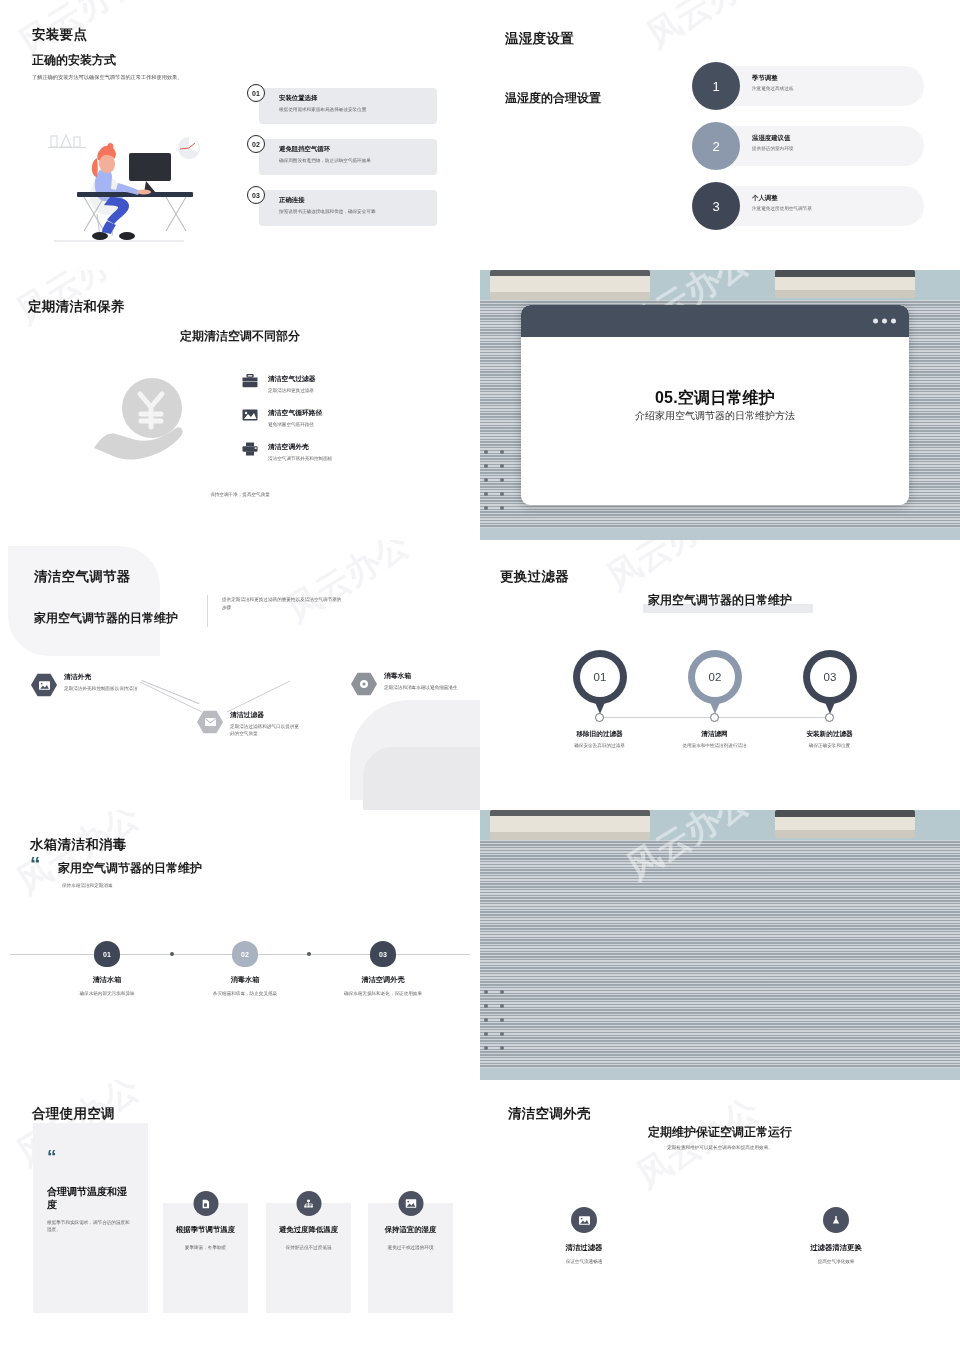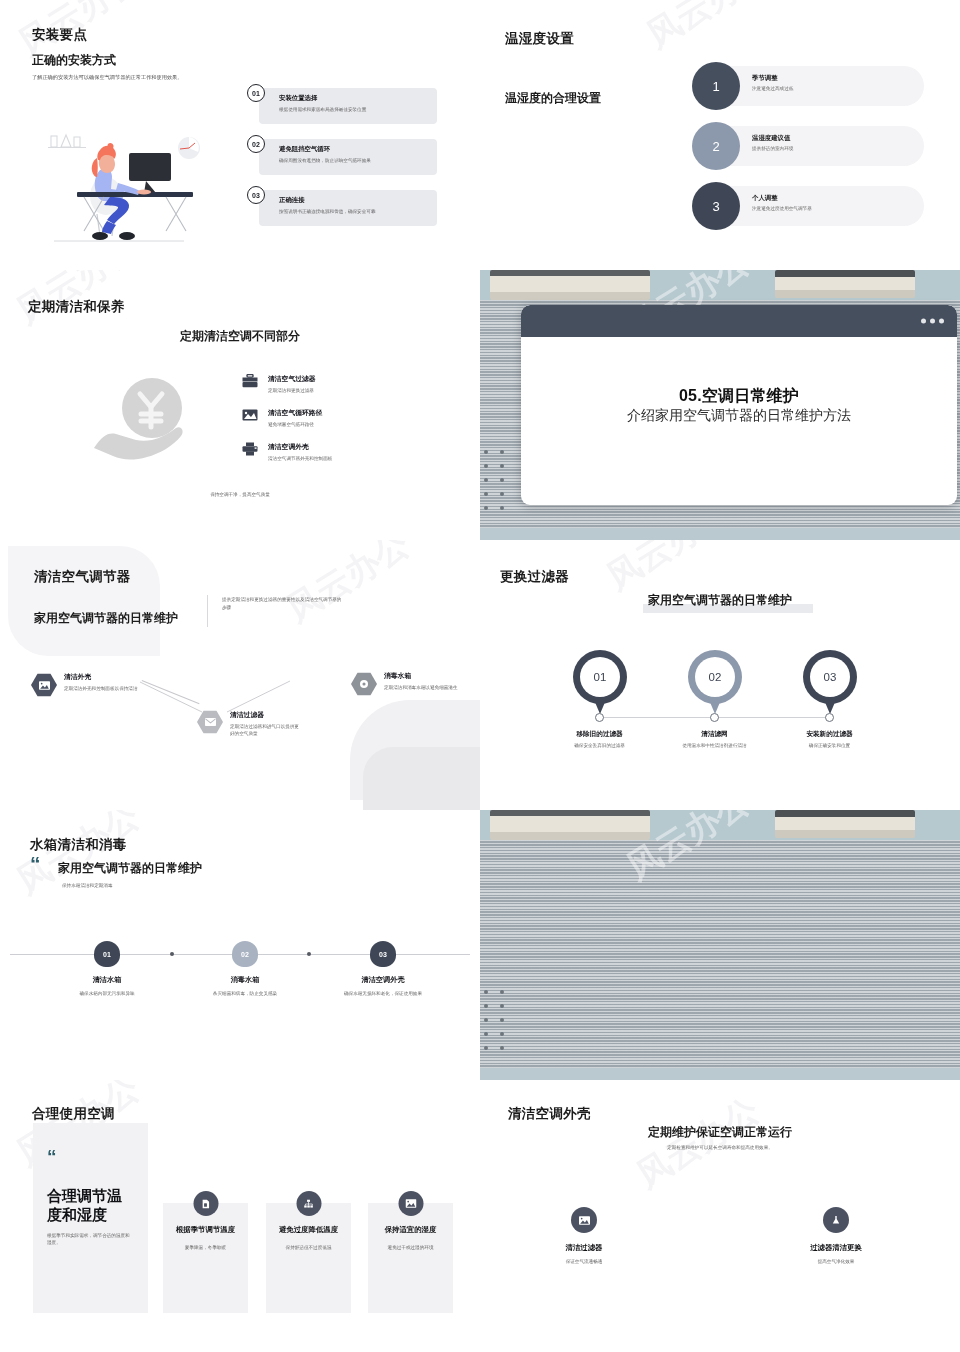--- a/index.html
+++ b/index.html
@@ -76,33 +76,33 @@
       background:linear-gradient(180deg,#5b5f62 0 6px,#e7e3d9 6px 22px,#cfcbc0 22px 30px);
       border-radius:2px; }
   .mock-unit-r { position:absolute; left:295px; top:0; width:140px; height:28px;
       background:linear-gradient(180deg,#4d5154 0 7px,#e7e3d9 7px 20px,#cdc9be 20px 28px);
       border-radius:2px; }
   .mock-rail { position:absolute; left:0; top:30px; width:100%; height:5px;
       background:linear-gradient(180deg,#f0f1f2,#aeb4ba); }
   .mock-dots { position:absolute; left:2px; top:180px; width:32px; height:70px; }
   .mock-dots i { position:absolute; width:4px; height:4px; border-radius:50%;
       background:#6e767d; }
-  .win { position:absolute; left:41px; top:35px; width:436px; height:200px;
+  .win { position:absolute; left:41px; top:35px; width:388px; height:200px;
          border-radius:9px; background:#fff; box-shadow:0 2px 10px rgba(0,0,0,.22);
          overflow:hidden; }
   .win-bar { height:32px; background:#464f5e; border-radius:9px 9px 0 0;
              position:relative; }
   .win-dots { position:absolute; right:13px; top:50%; transform:translateY(-50%);
               display:flex; gap:4px; }
   .win-dots i { width:5px; height:5px; border-radius:50%; background:#e4e6ea; }
   .win-body { position:absolute; left:0; right:0; top:32px; bottom:0;
               display:flex; flex-direction:column; align-items:center;
               justify-content:center; padding-bottom:32px; }
   .win-h  { font-size:16px; font-weight:bold; color:#111; letter-spacing:.2px; }
-  .win-p  { font-size:14px; color:#2b2b2b; }
+  .win-p  { font-size:10px; color:#2b2b2b; }
 
   
   .s5-blob { position:absolute; left:8px; top:6px; width:152px; height:110px;
              background:#f5f5f7; border-radius:0 40px 0 40px; }
   .s5-t1 { position:absolute; left:34px; top:28px; }
   .s5-t2 { position:absolute; left:34px; top:70px; }
   .s5-divider { position:absolute; left:207px; top:55px; width:1px; height:32px;
                 background:#d9d9dd; }
   .s5-desc { position:absolute; left:222px; top:56px; width:120px; }
   .s5-softA { position:absolute; left:350px; top:160px; width:150px; height:100px;
@@ -145,21 +145,21 @@
               background:#555a63; }
   .s7-cap   { position:absolute; width:150px; text-align:center; }
   .s7-cap .ch { font-size:7.2px; font-weight:bold; color:#14151a; margin-bottom:5px; }
 
   
   .s9-title { position:absolute; left:32px; top:25px; }
   .s9-big  { position:absolute; left:33px; top:43px; width:115px; height:190px;
              background:#f2f2f4; padding:26px 14px; }
   .s9-q    { font-size:19px; font-weight:bold; color:#2b5d6b; line-height:.8;
              margin-bottom:22px; }
-  .s9-bh   { font-size:15px; font-weight:bold; color:#101114; line-height:1.28;
+  .s9-bh   { font-size:10px; font-weight:bold; color:#101114; line-height:1.28;
              margin-bottom:7px; }
   .s9-card { position:absolute; top:123px; width:85px; height:110px;
              background:#f2f2f4; text-align:center; padding-top:22px; }
   .s9-ic   { position:absolute; left:50%; top:-12px; transform:translateX(-50%);
              width:25px; height:25px; border-radius:50%; background:#4c5262;
              display:flex; align-items:center; justify-content:center; color:#fff; }
   .s9-ch   { font-size:7.4px; font-weight:bold; color:#101114; margin-bottom:9px; }
   .s10-sub   { position:absolute; left:0; right:0; top:44px; text-align:center; }
   .s10-desc  { position:absolute; left:0; right:0; top:64px; text-align:center; }
   .s10-col   { position:absolute; width:120px; text-align:center; }

